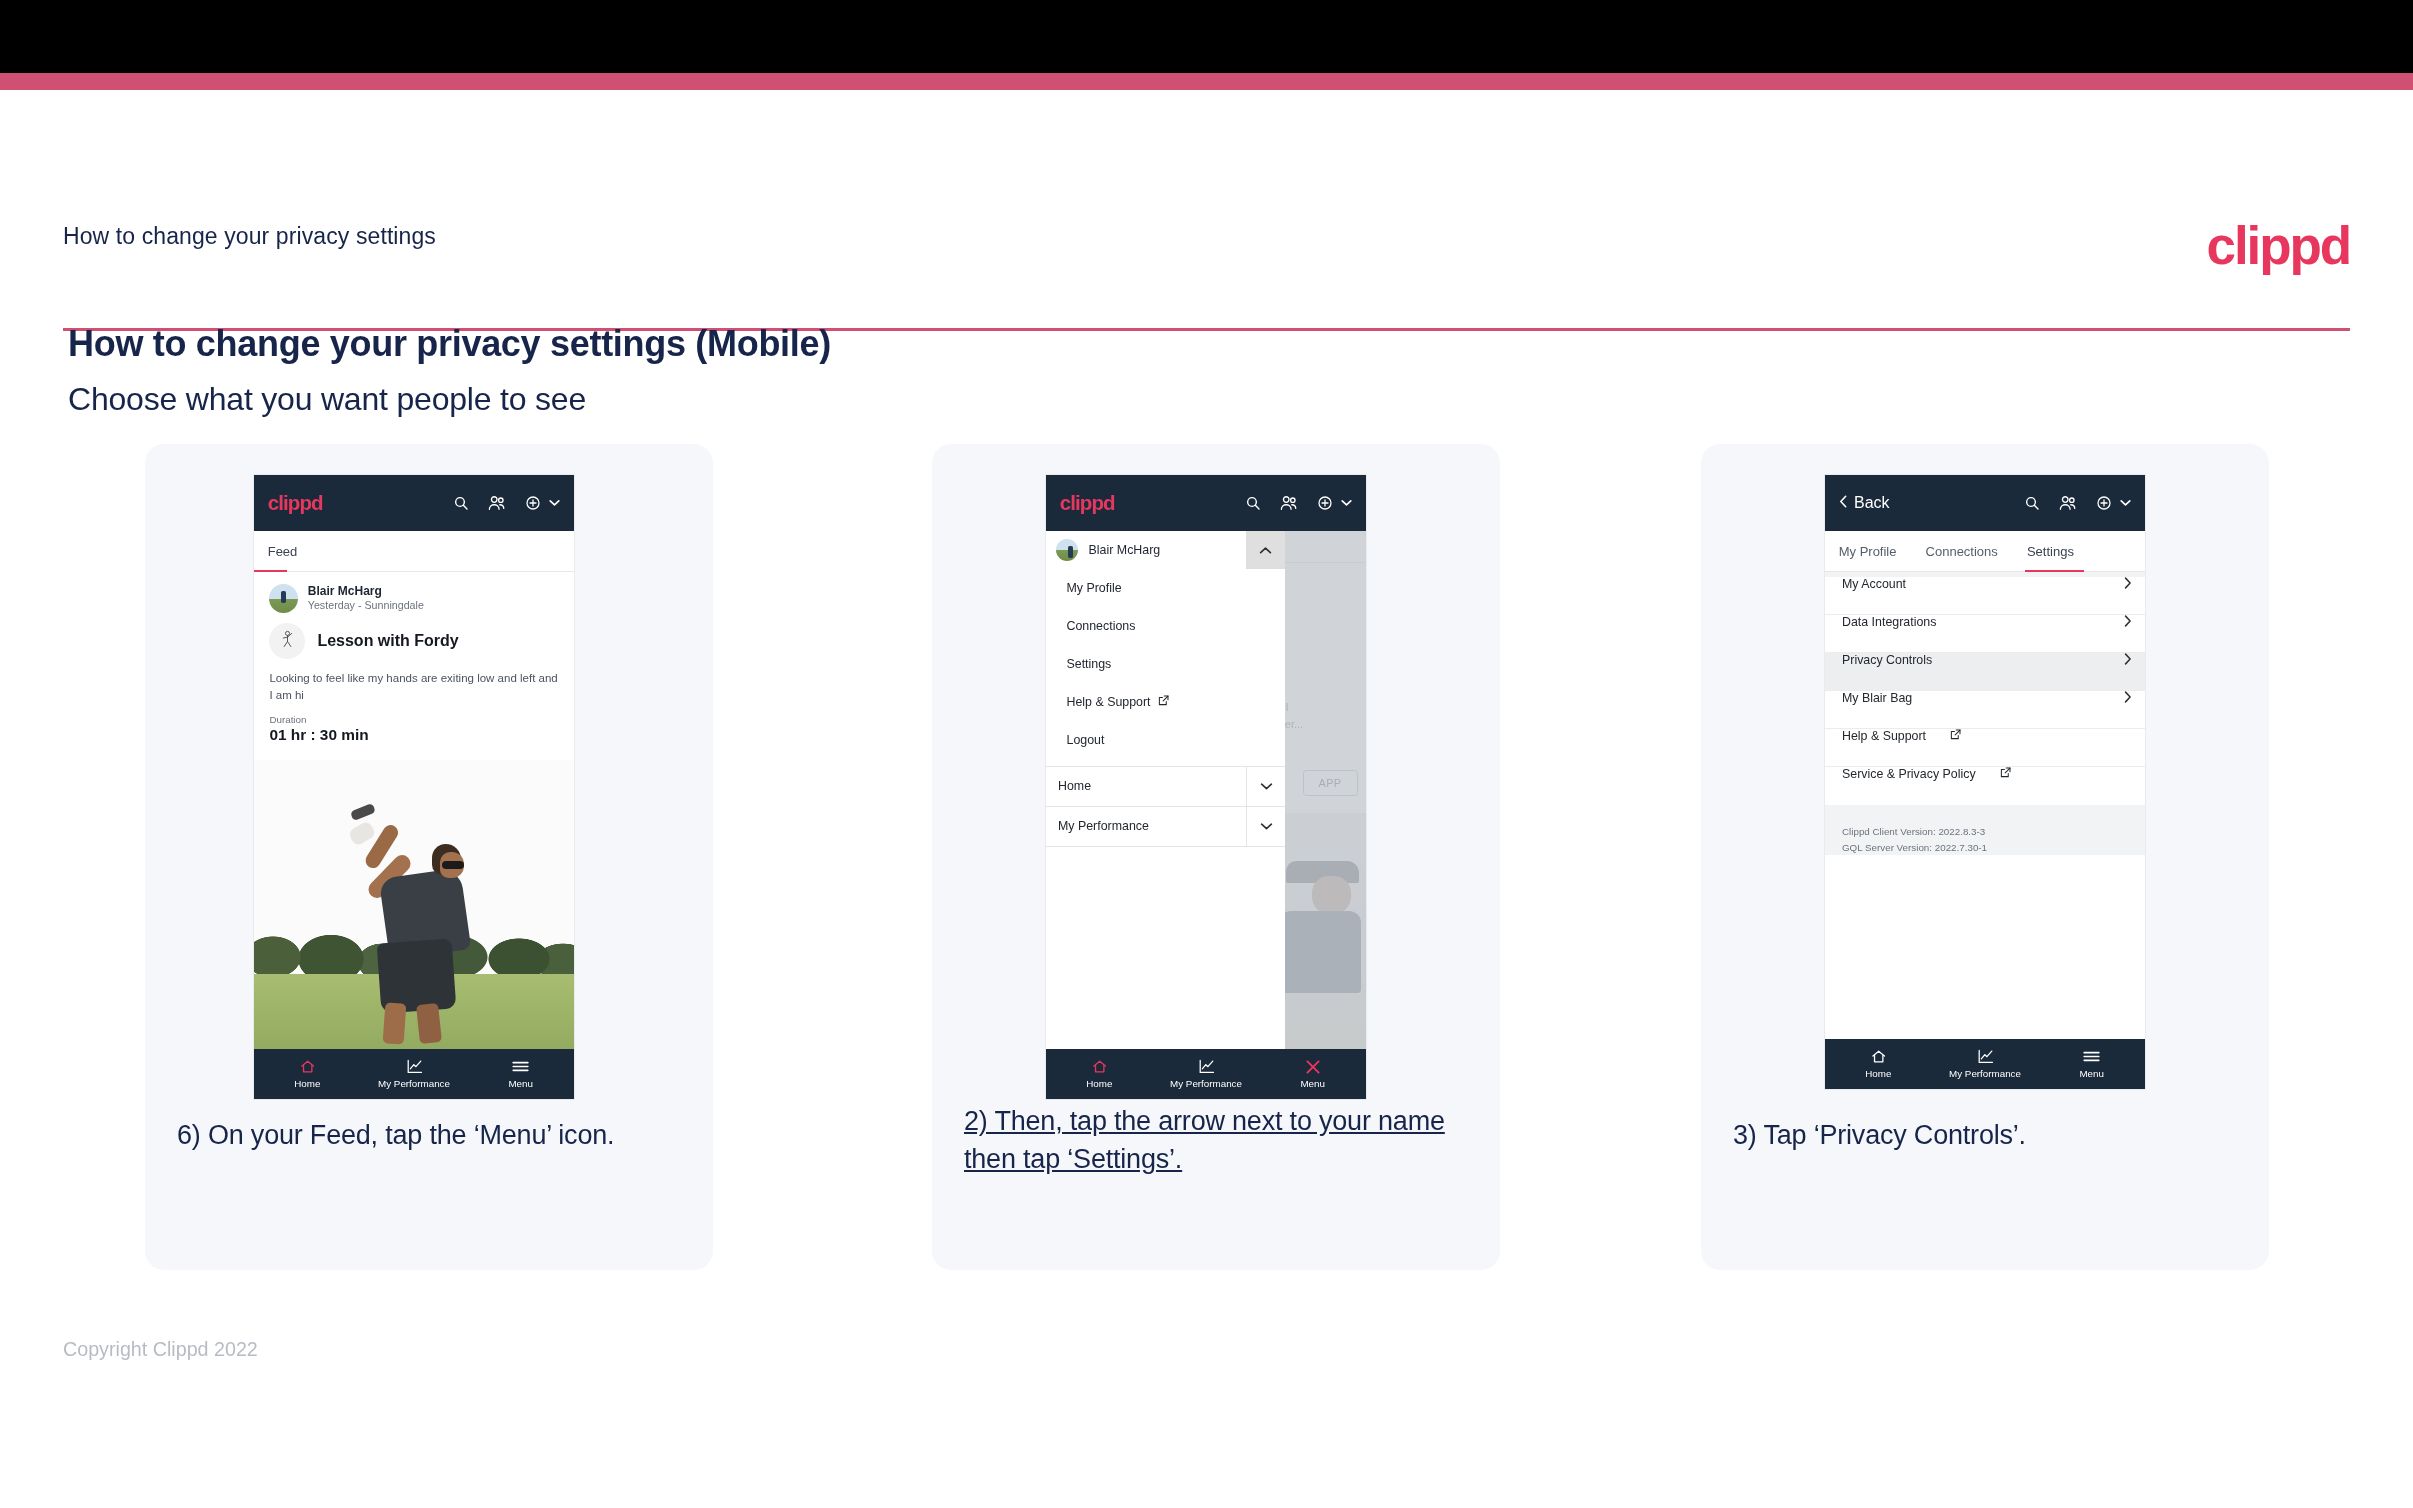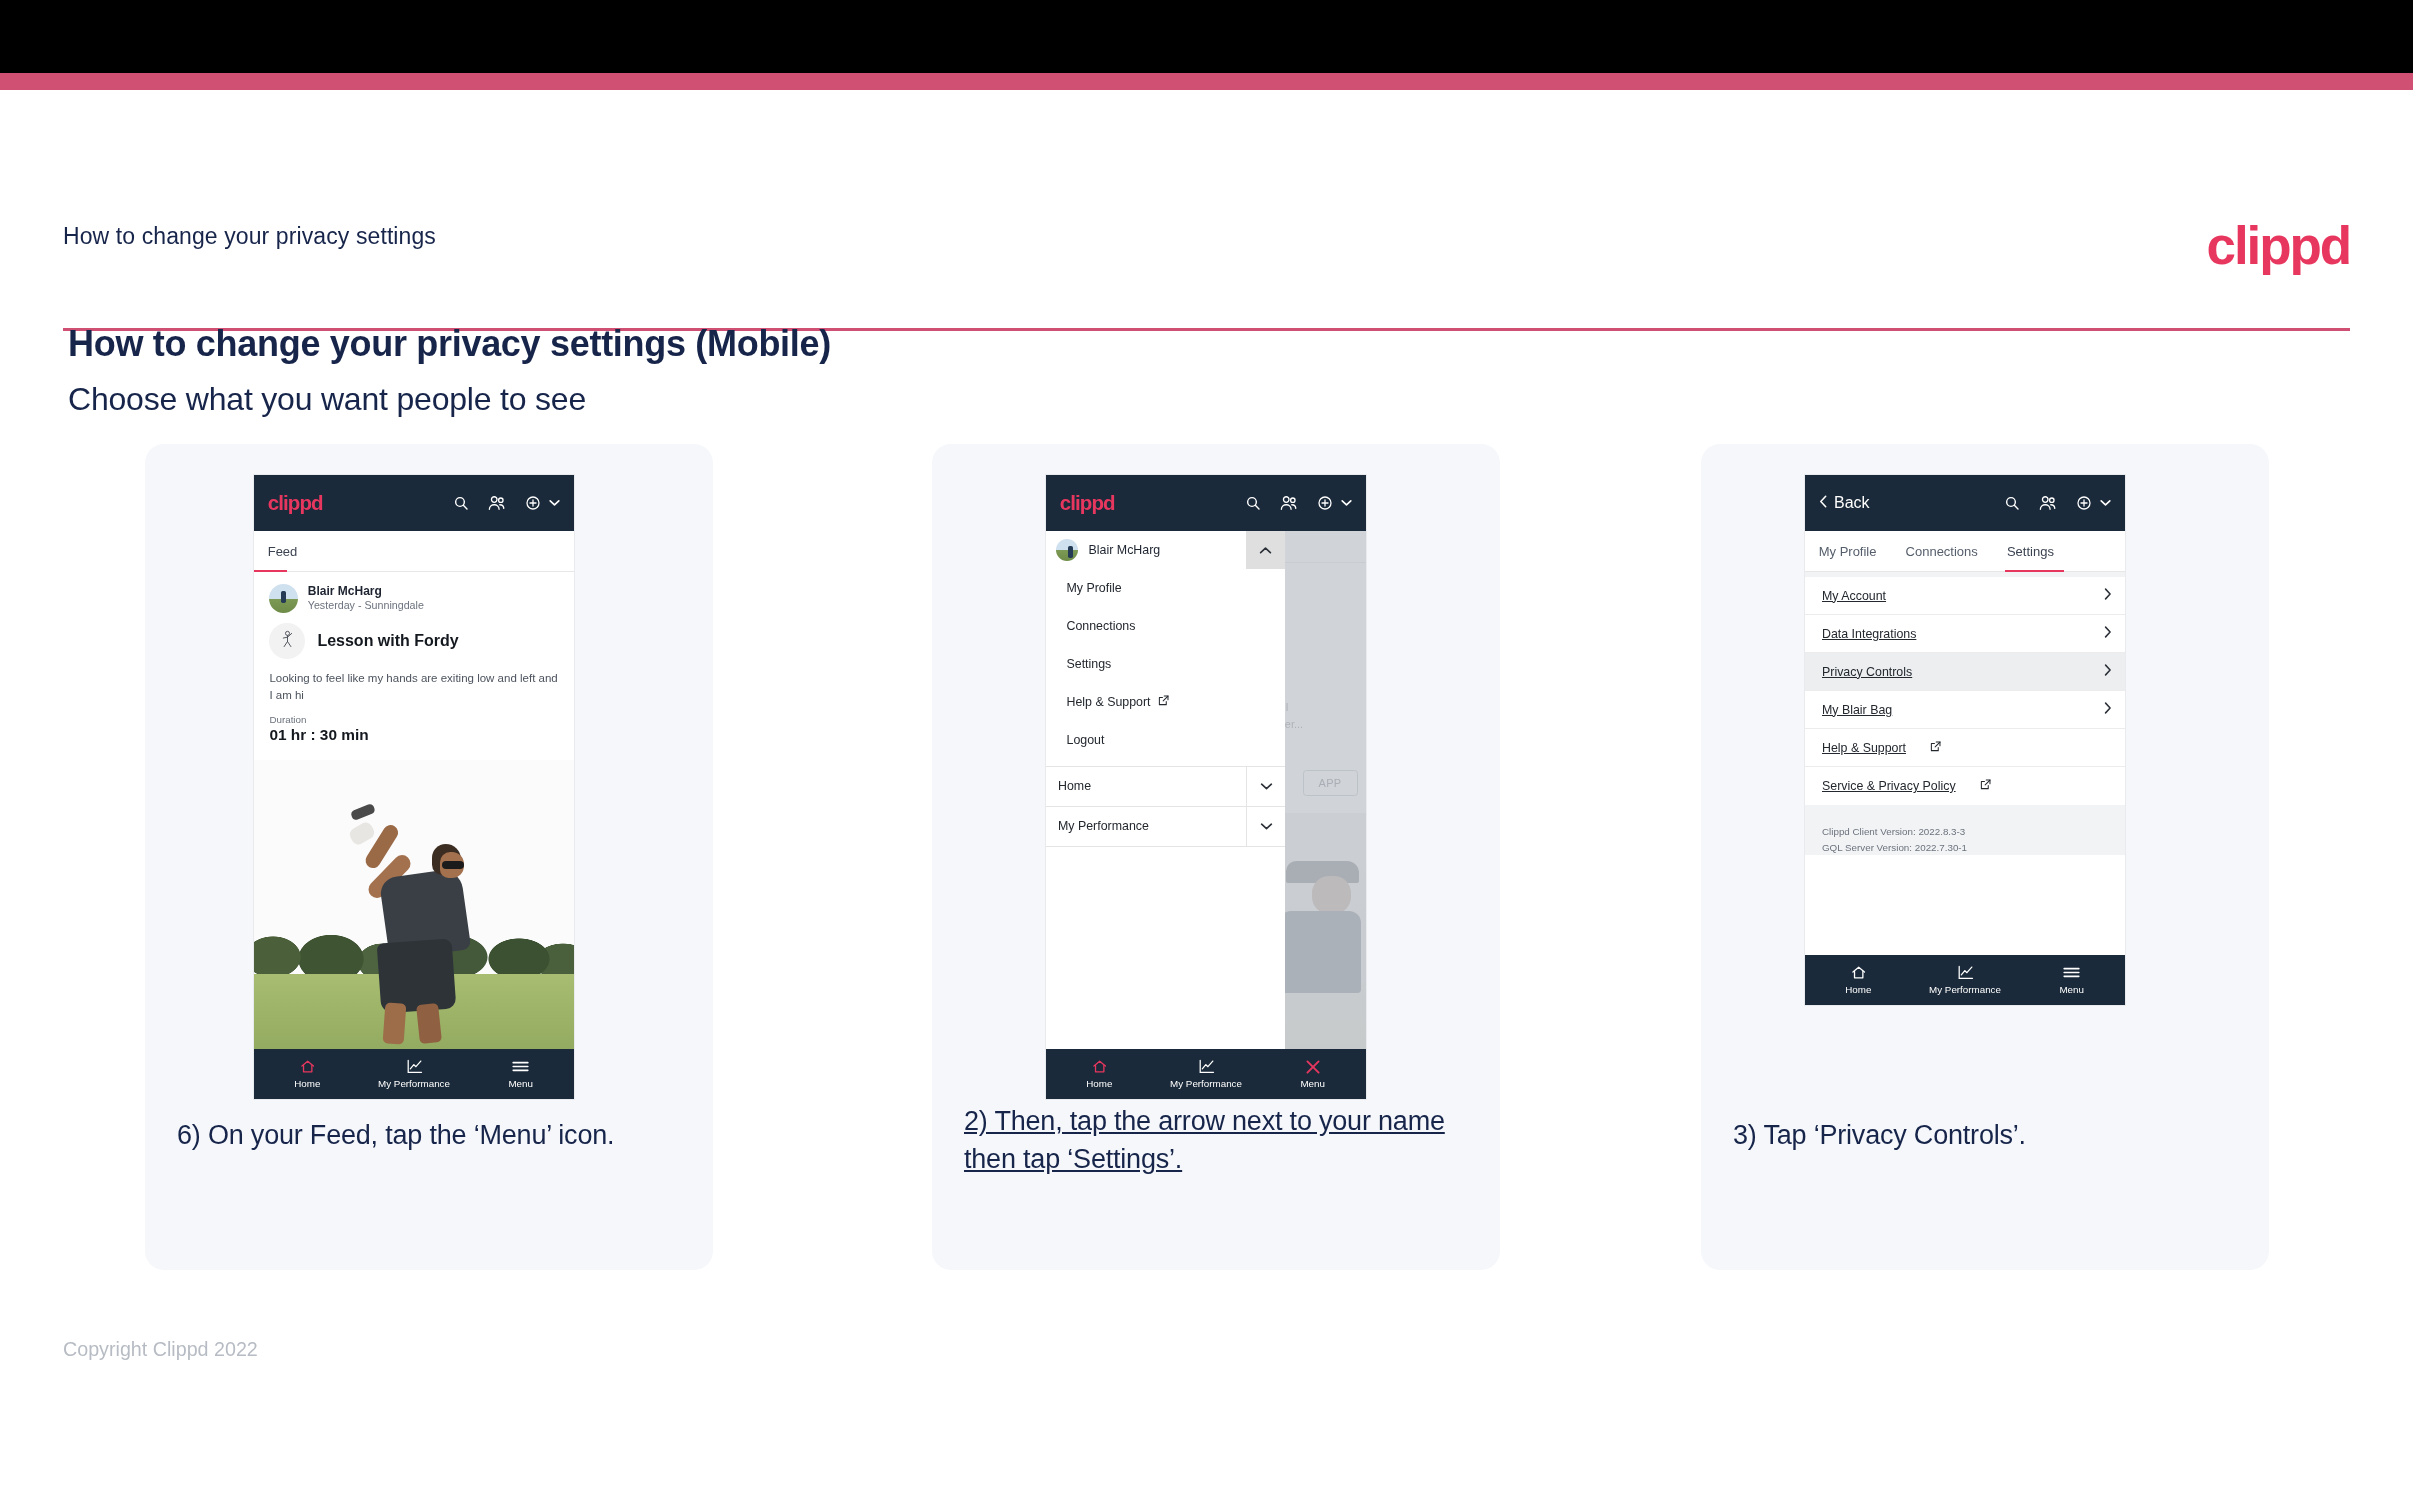--- a/index.html
+++ b/index.html
@@ -55,21 +55,21 @@
   .caption.tall { top:658px;text-decoration:underline; }
 
   
   .phone {
     position:absolute; top:31px; width:320px; height:624px;
     background:#ffffff; overflow:hidden;
     box-shadow:0 0 0 0.9px rgba(0,0,0,.06);
   }
   .phone.p1 { left:109px; }
   .phone.p2 { left:114px; }
-  .phone.p3 { left:104px; height:530px; }
+  .phone.p3 { left:124px; height:614px; }
 
   .appbar {
     position:relative; height:56px; background:#1b2a3a;
     display:flex; align-items:center; padding:0 13.7px;
   }
   .appbar .logo {
     font-size:20.5px; font-weight:bold; color:#e8375f; letter-spacing:-0.9px;
   }
   .appbar .back {
     display:flex; align-items:center; gap:6.8px; color:#ffffff; font-size:16px;
@@ -205,22 +205,22 @@
     font-size:12.4px; color:#23282f; border-bottom:0.9px solid #e4e4e4; position:relative;
   }
   .drawer-acc .cv { position:absolute; right:0; width:39px; height:39px;
                     display:flex; align-items:center; justify-content:center;
                     border-left:0.9px solid #e4e4e4; }
 
   
   .set-wrap { background:#f2f3f5; padding-top:5.1px; }
   .set-list { background:#ffffff; }
   .set-row {
-    height:38px; display:flex; align-items:center; padding:0 13.7px 0 17px;
-    font-size:12.4px; color:#23282f; border-bottom:0.9px solid #ececec; gap:24px;text-decoration:underline;
+    height:38px; display:flex; padding:0 13.7px 0 17px;
+    font-size:12.4px; color:#23282f; border-bottom:0.9px solid #ececec; gap:24px;
   }
   .set-row.sel { background:#eceef0; }
   .set-row .sp { flex:1; }
   .set-ver { padding:19px 0 0 17px; }
   .set-ver div { font-size:9.8px; line-height:15.4px; color:#6c737e; }
 
   .footer {
     position:absolute; left:63px; top:1338px;
     font-size:19.7px; color:#b7bcc4;
   }

